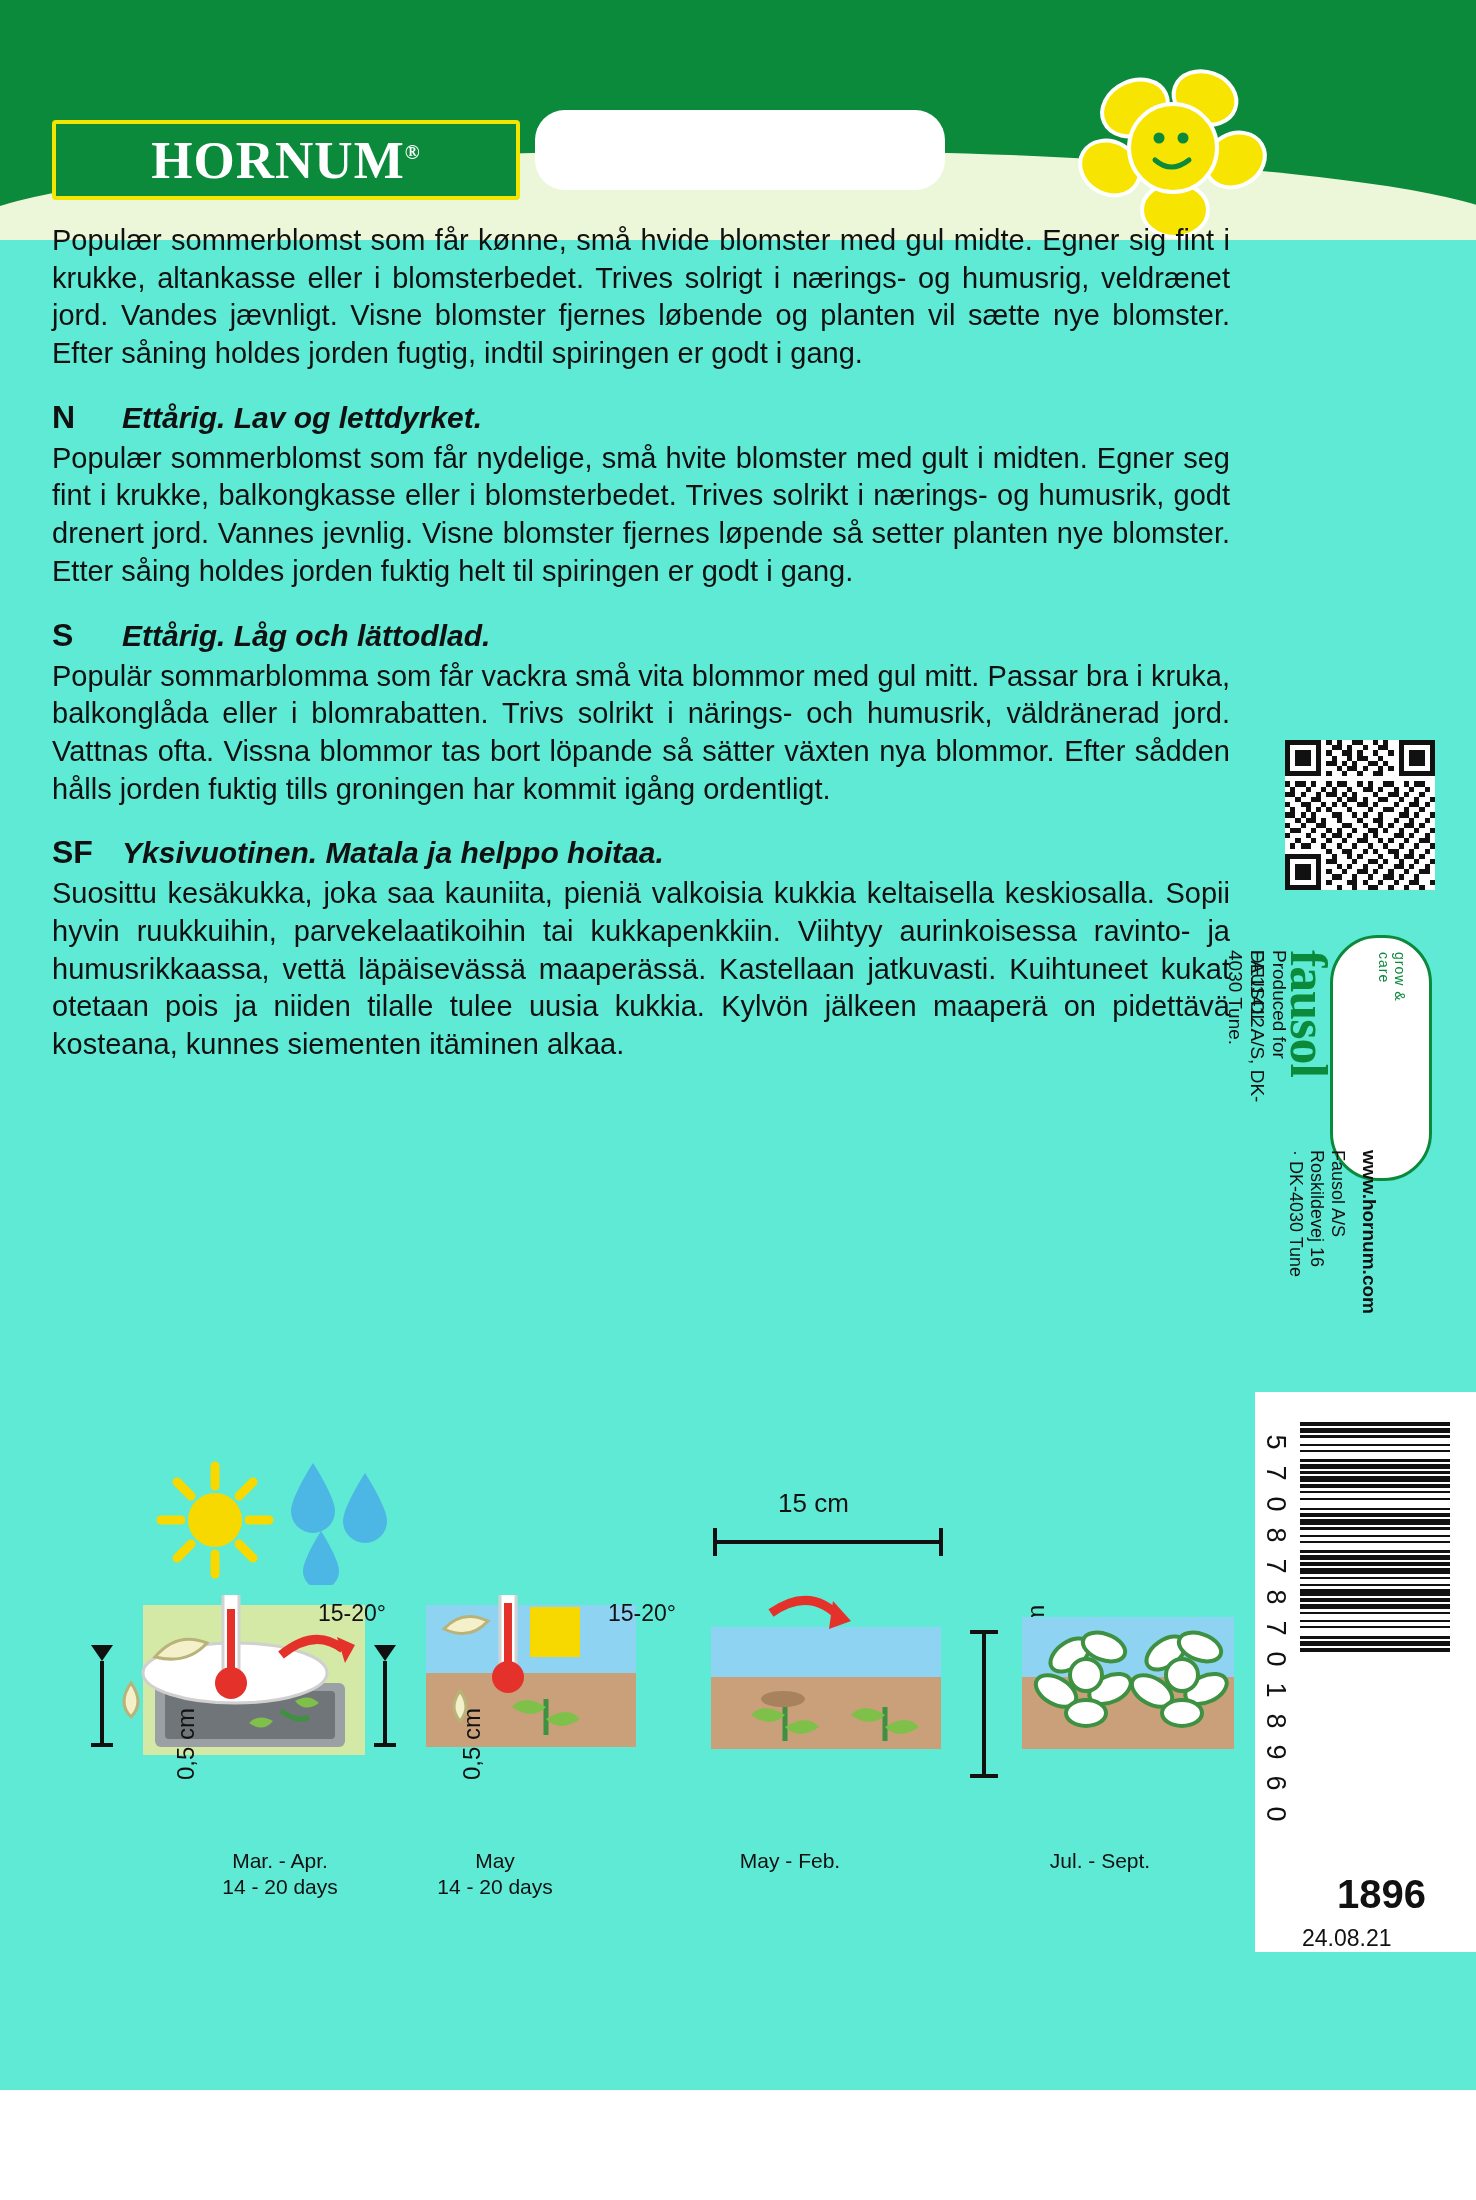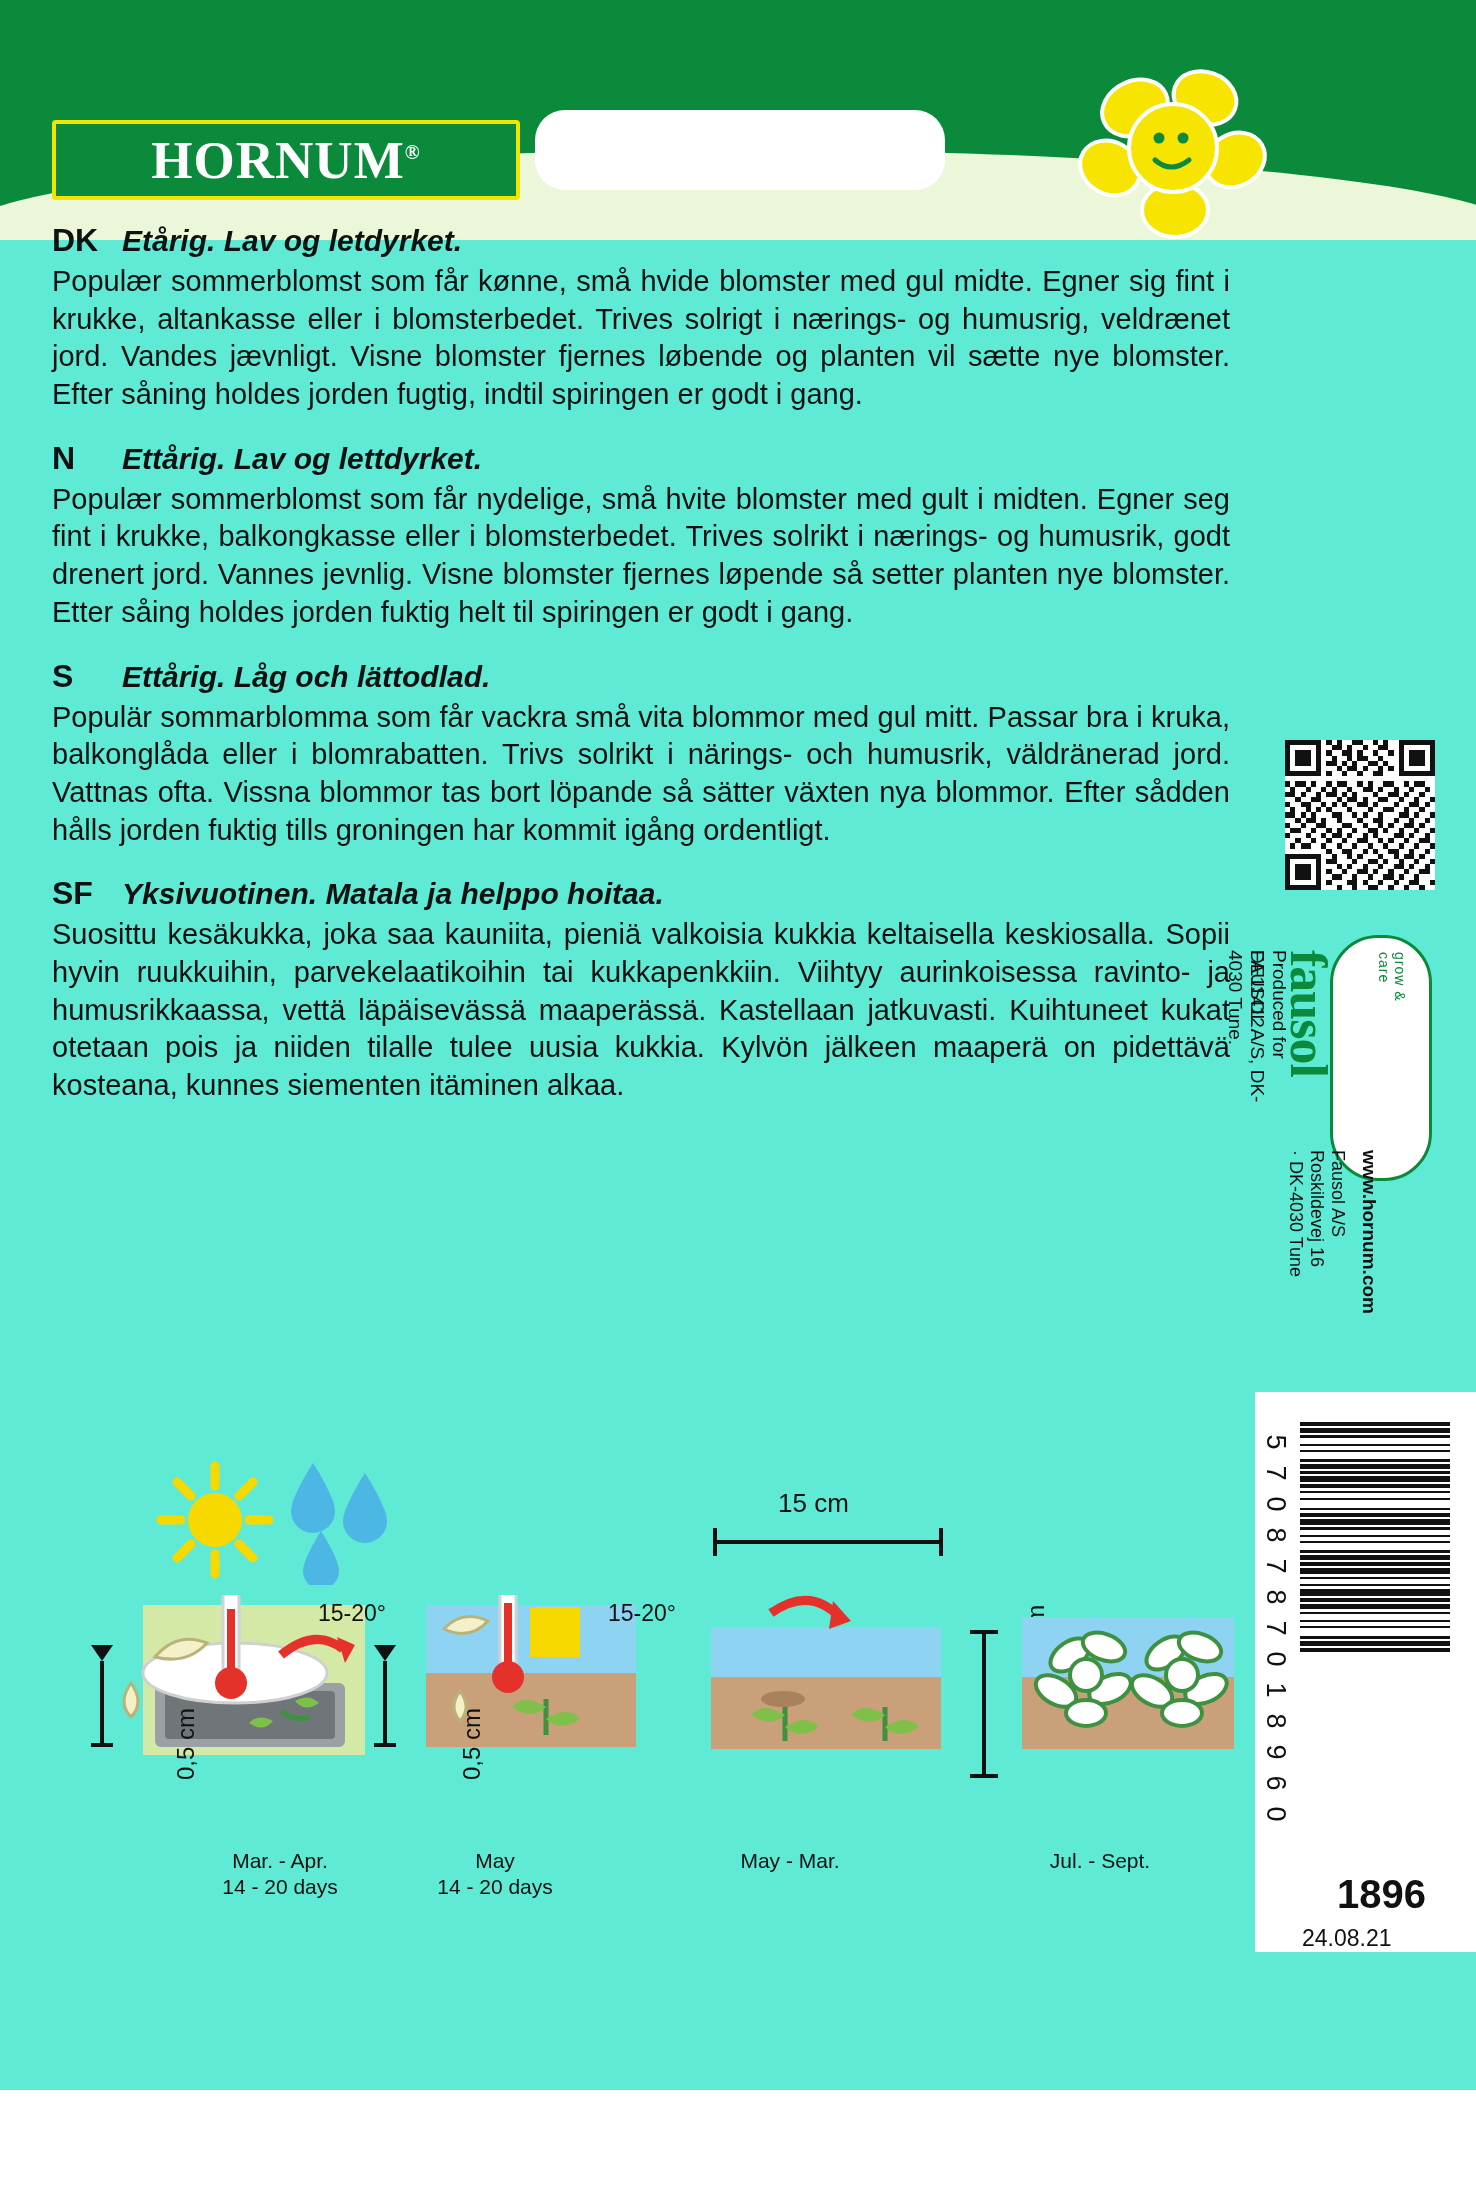--- a/index.html
+++ b/index.html
@@ -167,24 +167,20 @@
     </g>
   </svg>
 
   <div class="logo">
     <span class="logo-text"><span>HORNUM</span><sup>®</sup></span>
   </div>
 
   <div class="content">
 
     <div class="lang-block" id="blk-dk">
-      <div class="lang-head">
-        <span class="lang-code">DK</span>
-        <span class="lang-sub">Etårig. Lav og letdyrket.</span>
-      </div>
       <div class="lang-body">Populær sommerblomst som får kønne, små hvide blomster med gul midte. Egner sig fint i krukke, altankasse eller i blomsterbedet. Trives solrigt i nærings- og humusrig, veldrænet jord. Vandes jævnligt. Visne blomster fjernes løbende og planten vil sætte nye blomster. Efter såning holdes jorden fugtig, indtil spiringen er godt i gang.</div>
     </div>
 
     <div class="lang-block" id="blk-n">
       <div class="lang-head">
         <span class="lang-code">N</span>
         <span class="lang-sub">Ettårig. Lav og lettdyrket.</span>
       </div>
       <div class="lang-body">Populær sommerblomst som får nydelige, små hvite blomster med gult i midten. Egner seg fint i krukke, balkongkasse eller i blomsterbedet. Trives solrikt i nærings- og humusrik, godt drenert jord. Vannes jevnlig. Visne blomster fjernes løpende så setter planten nye blomster. Etter såing holdes jorden fuktig helt til spiringen er godt i gang.</div>
     </div>
@@ -627,21 +623,21 @@
 
     <div class="stage-caption" style="left:110px;top:418px;width:220px;">
       <div>Mar. - Apr.</div>
       <div>14 - 20 days</div>
     </div>
     <div class="stage-caption" style="left:325px;top:418px;width:220px;">
       <div>May</div>
       <div>14 - 20 days</div>
     </div>
     <div class="stage-caption" style="left:610px;top:418px;width:240px;">
-      <div>May - Mar.</div>
+      <div>May - Feb.</div>
     </div>
     <div class="stage-caption" style="left:920px;top:418px;width:240px;">
       <div>Jul. - Sept.</div>
     </div>
   </div>
 
   <div class="white-bottom"></div>
 </div>
 
 </body></html>

